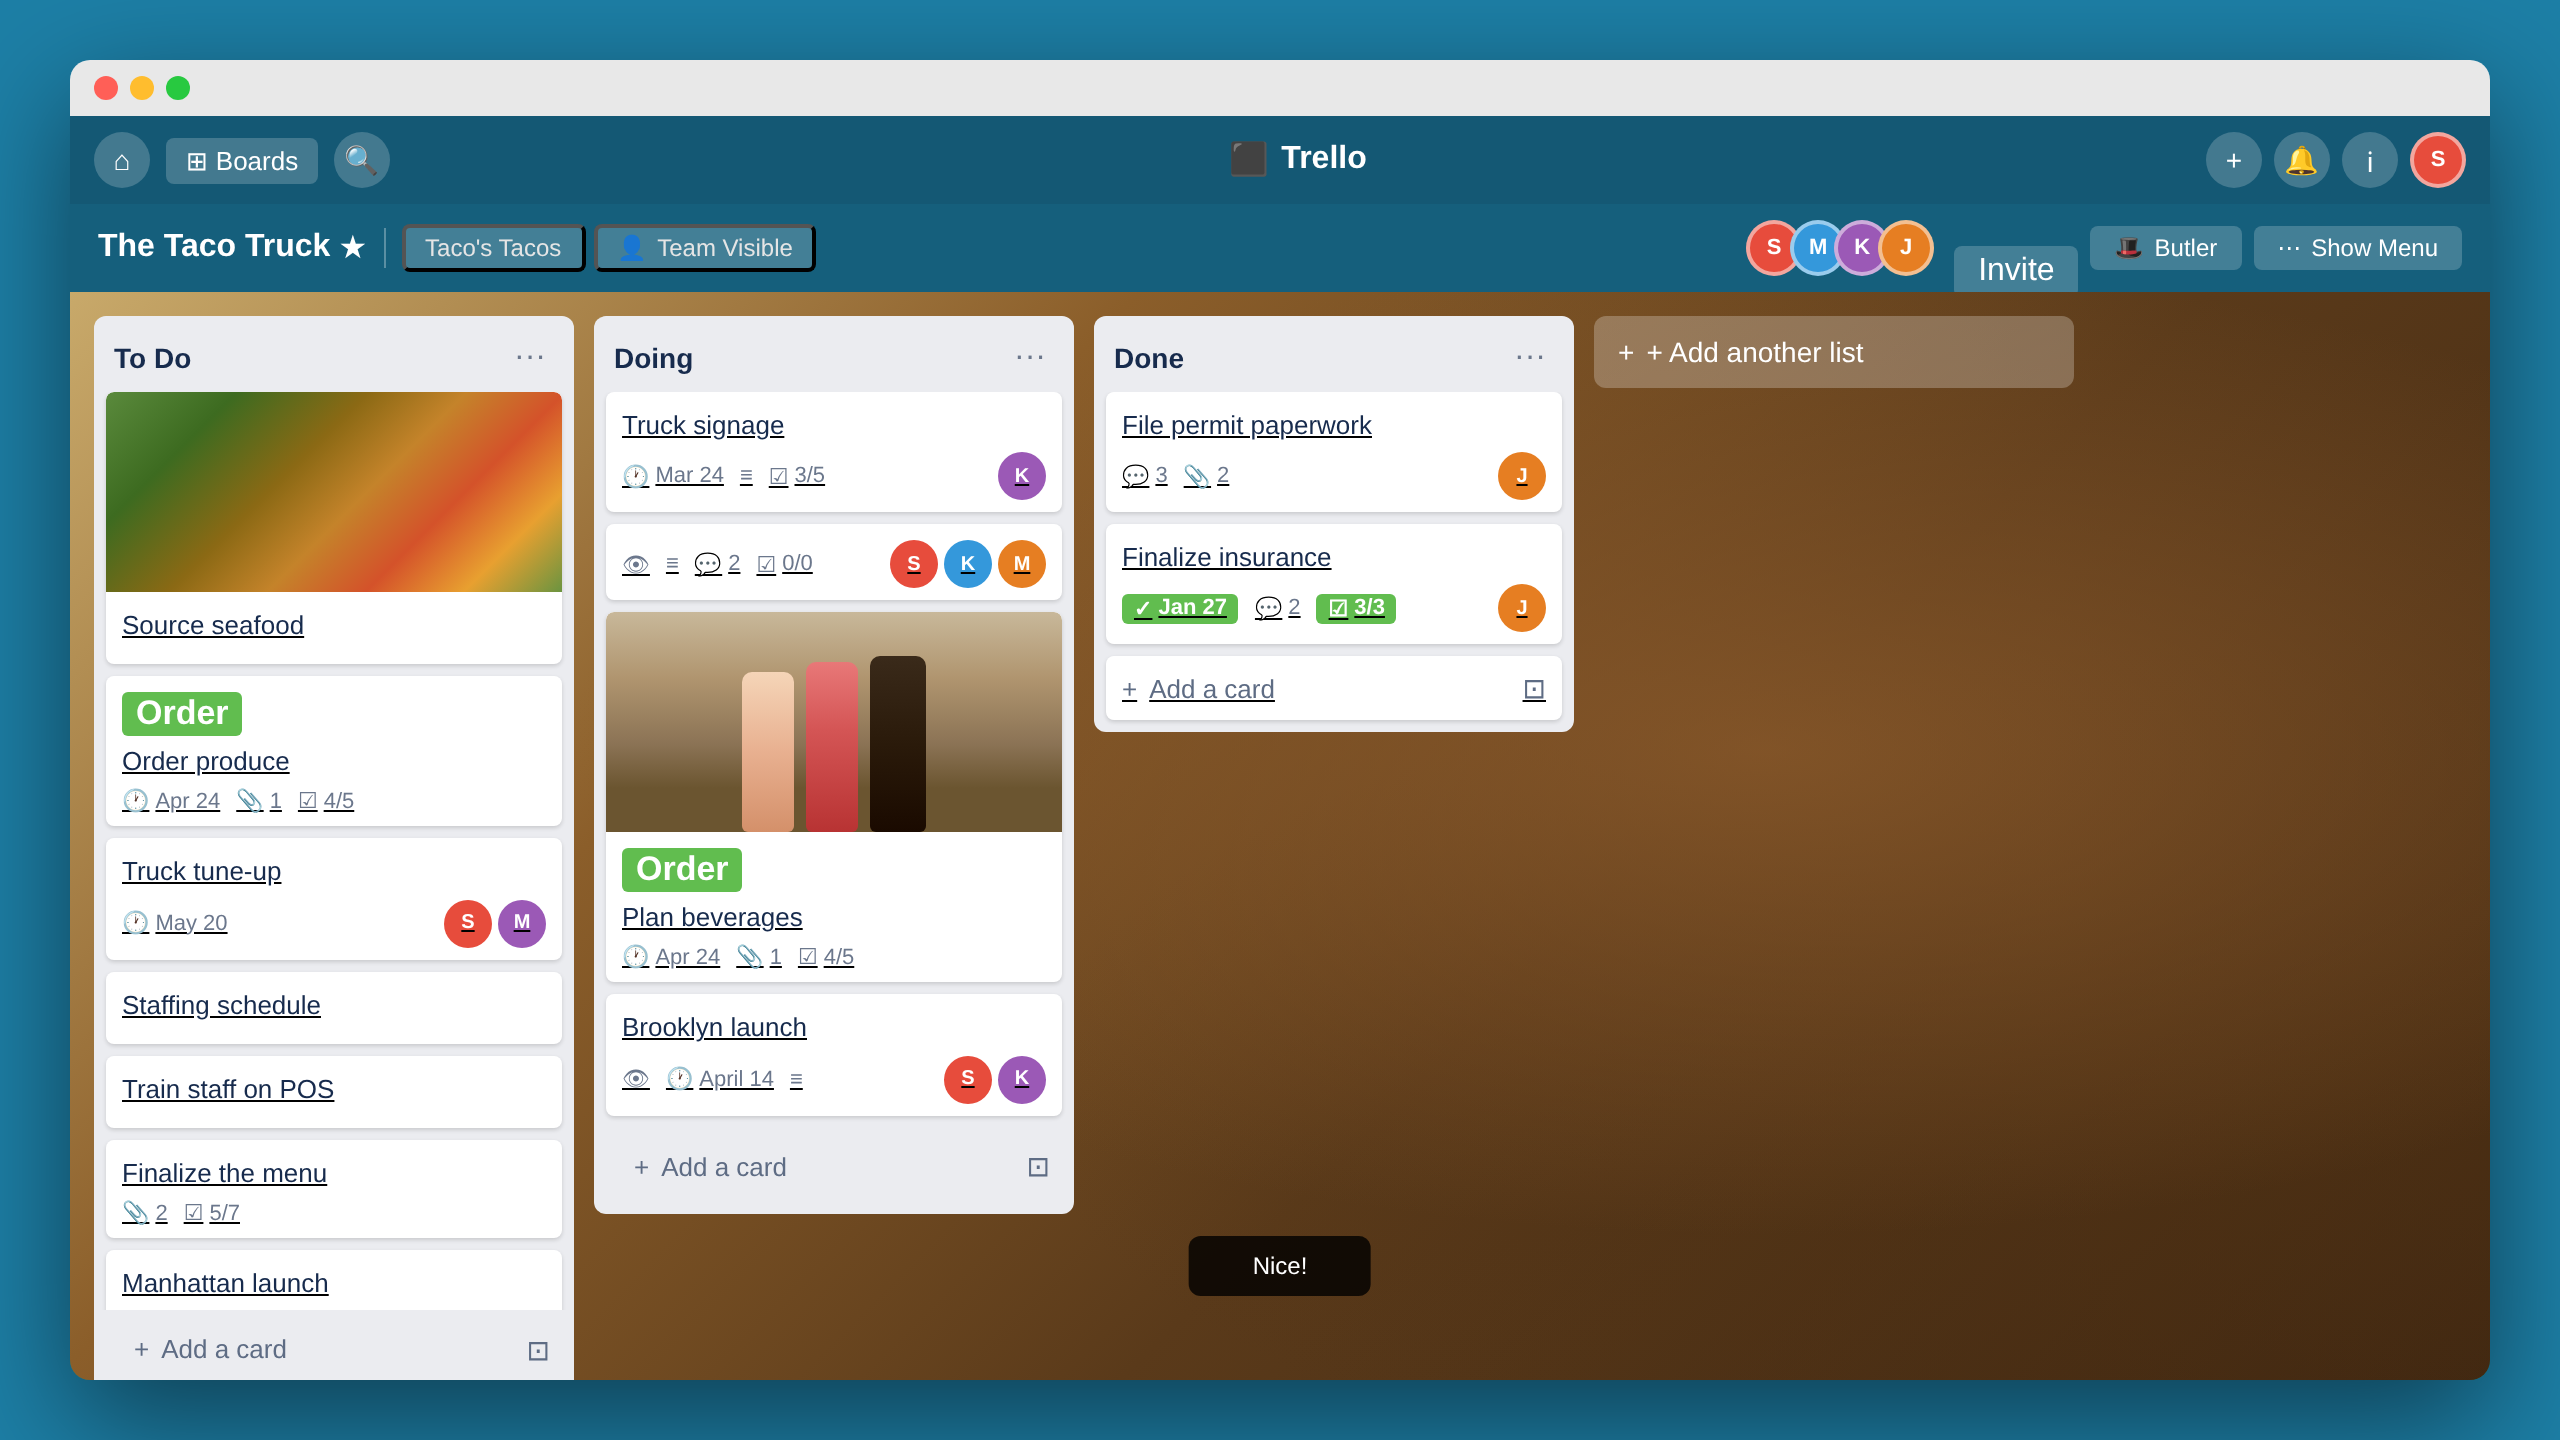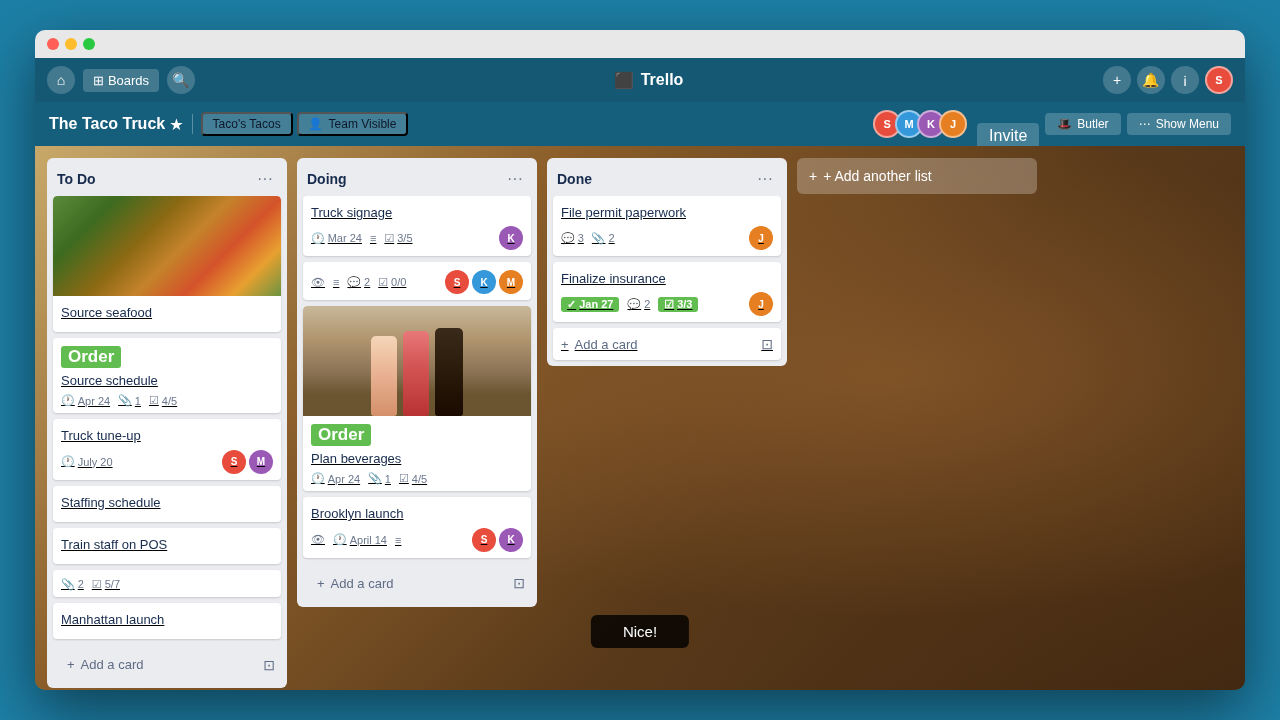--- a/index.html
+++ b/index.html
@@ -103,21 +103,21 @@
       padding: 0 14px;
       gap: 4px;
     }
     .board-title {
       color: #fff;
       font-size: 16px;
       font-weight: bold;
     }
     .board-badge {
       background: rgba(255,255,255,0.2);
-      color: #0f172a;
+      color: #e5e5e5;
       border-radius: 4px;
       padding: 3px 10px;
       font-size: 12px;
       display: flex;
       align-items: center;
       gap: 5px;
     }
     .board-header-right {
       margin-left: auto;
       display: flex;
@@ -349,21 +349,21 @@
     
     .tooltip {
       position: absolute;
       bottom: 70px;
       left: 50%;
       transform: translateX(-50%);
       background: rgba(0,0,0,0.8);
       color: #fff;
       padding: 8px 32px;
       border-radius: 6px;
-      font-size: 15px;
+      font-size: 12px;
       font-weight: 500;
     }
 
     .whole-app {
       display: flex;
       flex-direction: column;
       height: 100%;
     }
 
     .card-no-pad {
@@ -488,21 +488,21 @@
             <div class="card-no-pad">
               <div class="veggies-img" style="background: linear-gradient(135deg, #5a8a3c 0%, #3d6b20 20%, #8b6914 40%, #c4832a 55%, #d4522a 70%, #e8a030 85%, #6b9440 100%); height:100px; border-radius:4px 4px 0 0;">
               </div>
               <div class="card-no-pad-content">
                 <div class="card-title">Source seafood</div>
               </div>
             </div>
 
             <div class="card">
               <span class="label-badge" style="background:#61bd4f;">Order</span>
-              <div class="card-title">Source schedule</div>
+              <div class="card-title">Order produce</div>
               <div class="card-meta">
                 <span class="card-meta-item">
                   <span class="card-meta-icon">🕐</span>
                   <span>Apr 24</span>
                 </span>
                 <span class="card-meta-item">
                   <span class="card-meta-icon">📎</span>
                   <span>1</span>
                 </span>
                 <span class="card-meta-item">
@@ -510,38 +510,39 @@
                   <span>4/5</span>
                 </span>
               </div>
             </div>
 
             <div class="card">
               <div class="card-title">Truck tune-up</div>
               <div class="card-meta">
                 <span class="card-meta-item">
                   <span class="card-meta-icon">🕐</span>
-                  <span>July 20</span>
+                  <span>May 20</span>
                 </span>
                 <div class="card-avatars">
                   <div class="card-avatar" style="background:#e74c3c;">S</div>
                   <div class="card-avatar" style="background:#9b59b6;">M</div>
                 </div>
               </div>
             </div>
 
             <div class="card">
               <div class="card-title">Staffing schedule</div>
             </div>
 
             <div class="card">
               <div class="card-title">Train staff on POS</div>
             </div>
 
             <div class="card">
+              <div class="card-title">Finalize the menu</div>
               <div class="card-meta">
                 <span class="card-meta-item">
                   <span class="card-meta-icon">📎</span>
                   <span>2</span>
                 </span>
                 <span class="card-meta-item">
                   <span class="card-meta-icon">☑</span>
                   <span>5/7</span>
                 </span>
               </div>

